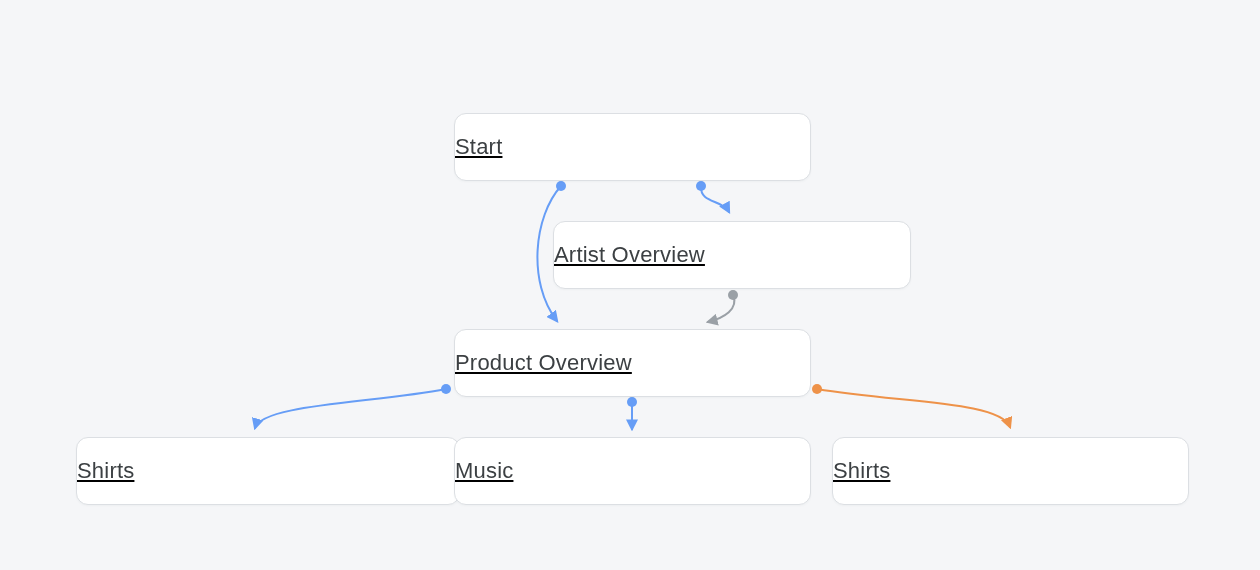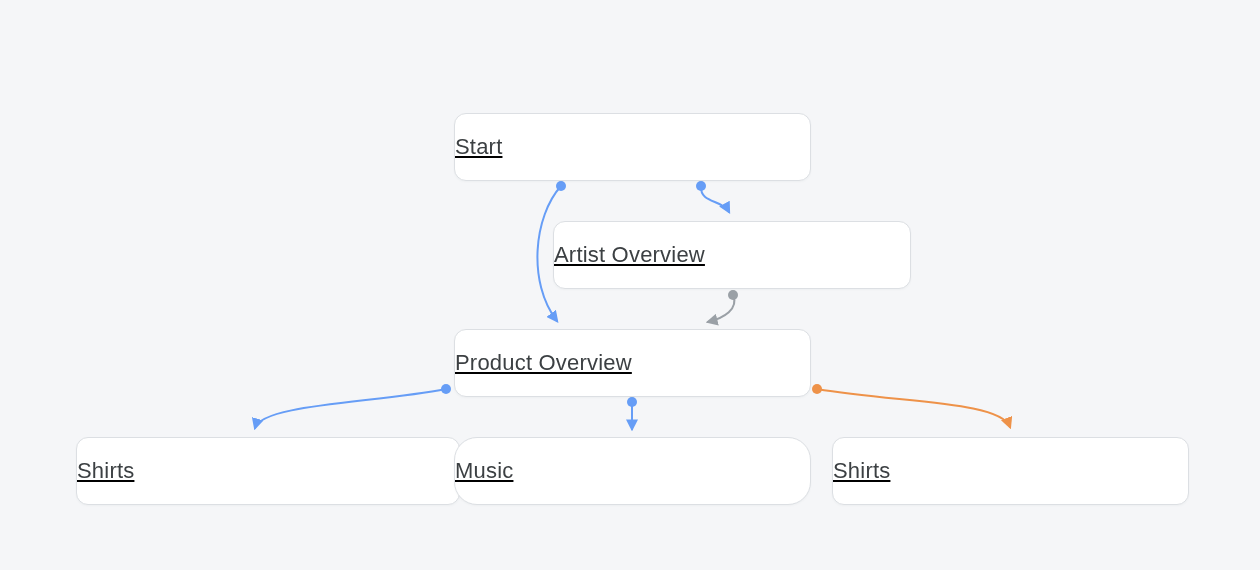--- a/index.html
+++ b/index.html
@@ -46,21 +46,21 @@
     font-size: 22px;
     font-weight: 500;
     letter-spacing: 0.2px;
     color: #3c4043;
     white-space: nowrap;
   }
   .node-start            { left: 454px; top: 113px; width: 357px; height: 68px; }
   .node-artist-overview  { left: 553px; top: 221px; width: 358px; height: 68px; }
   .node-product-overview { left: 454px; top: 329px; width: 357px; height: 68px; }
   .node-shirts           { left: 76px;  top: 437px; width: 384px; height: 68px; }
-  .node-music            { left: 454px; top: 437px; width: 357px; height: 68px; border-radius: 23px; }
+  .node-music            { left: 454px; top: 437px; width: 357px; height: 68px; }
   .node-product          { left: 832px; top: 437px; width: 357px; height: 68px; }
 </style>
 </head>
 <body>
 
 <div class="canvas">
 
   <svg class="edges-layer" width="1260" height="570" viewBox="0 0 1260 570" xmlns="http://www.w3.org/2000/svg">
     <defs>
       <marker id="arrow-blue" viewBox="0 0 10 10" refX="8" refY="5" markerWidth="6" markerHeight="6" orient="auto">

